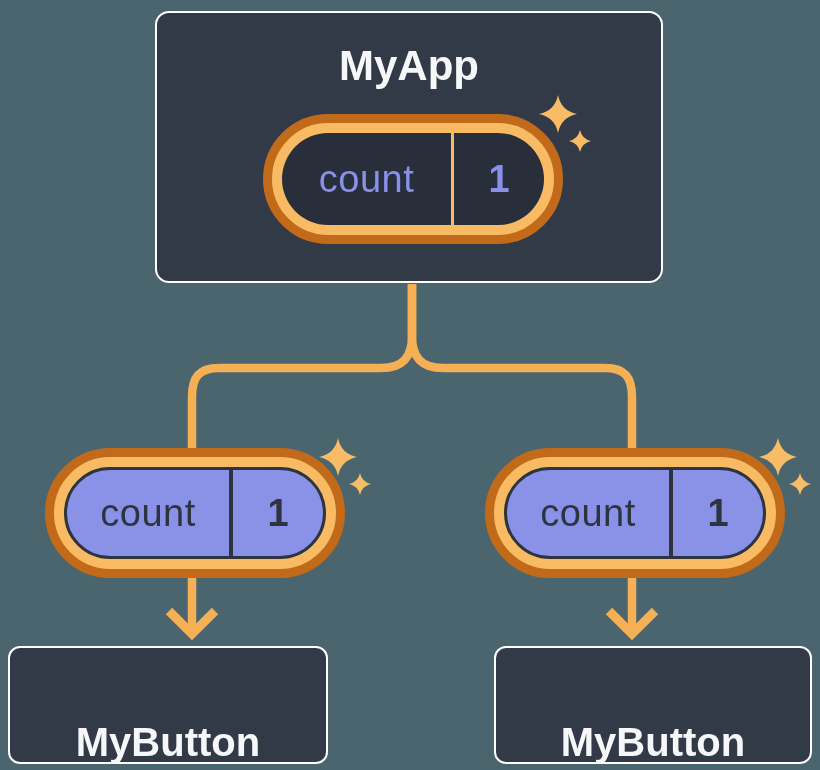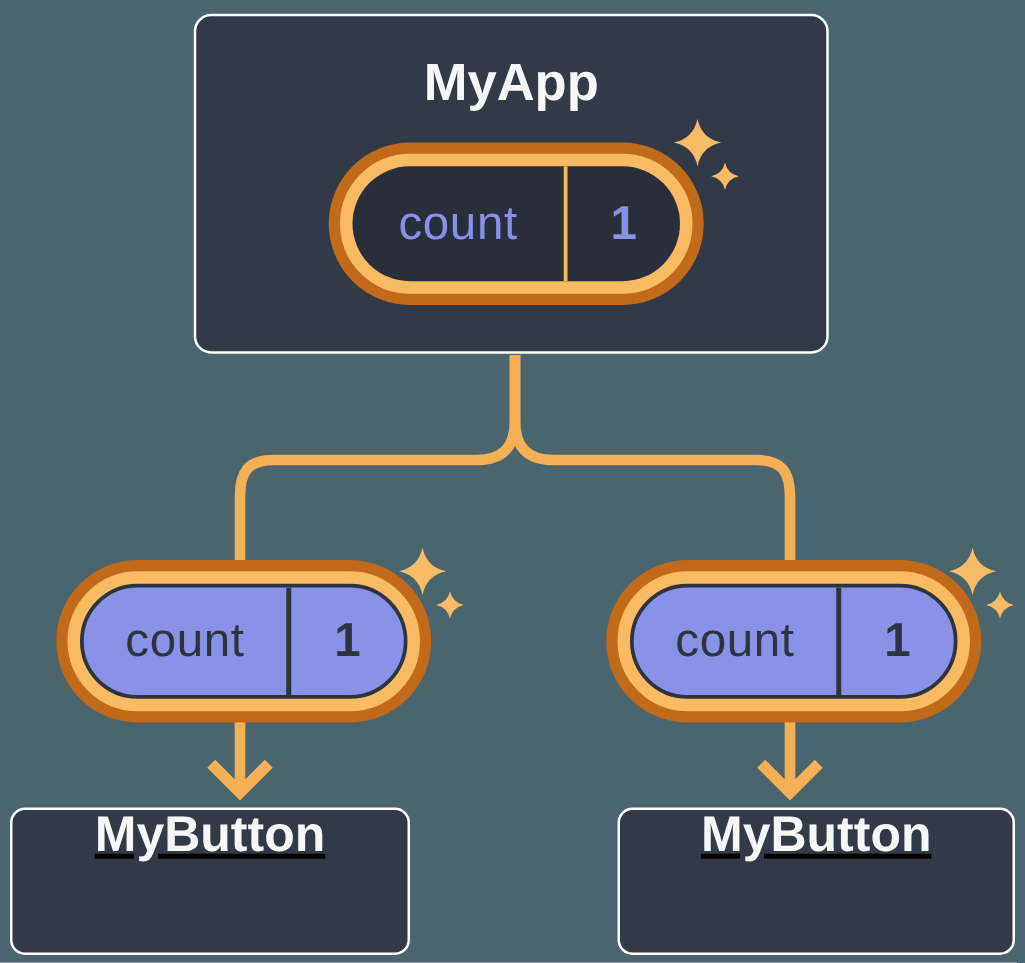--- a/index.html
+++ b/index.html
@@ -61,23 +61,22 @@
     font-size: 42px;
     line-height: 50px;
     font-weight: 700;
     color: var(--text-light);
   }
   .leaf-card {
     top: 646px;
     height: 118px;
     border-radius: 12px;
     display: flex;
-    align-items: flex-start;
+    align-items: flex-end;
     justify-content: center;
-    text-decoration: underline;
   }
   .leaf-card .card-title {
     position: static;
     font-size: 40px;
     line-height: 1;
   }
   .leaf-left  { left: 8px;   width: 320px; }
   .leaf-right { left: 494px; width: 318px; }
 
   

